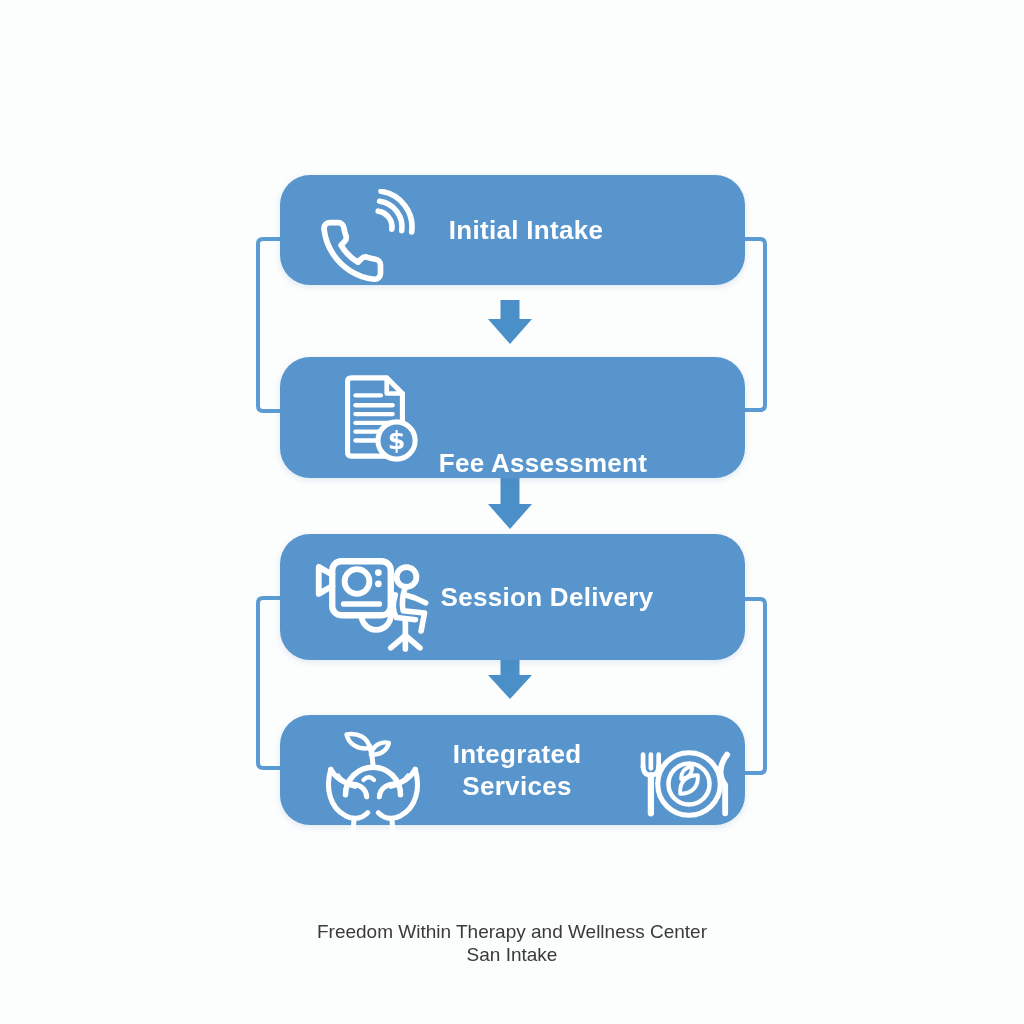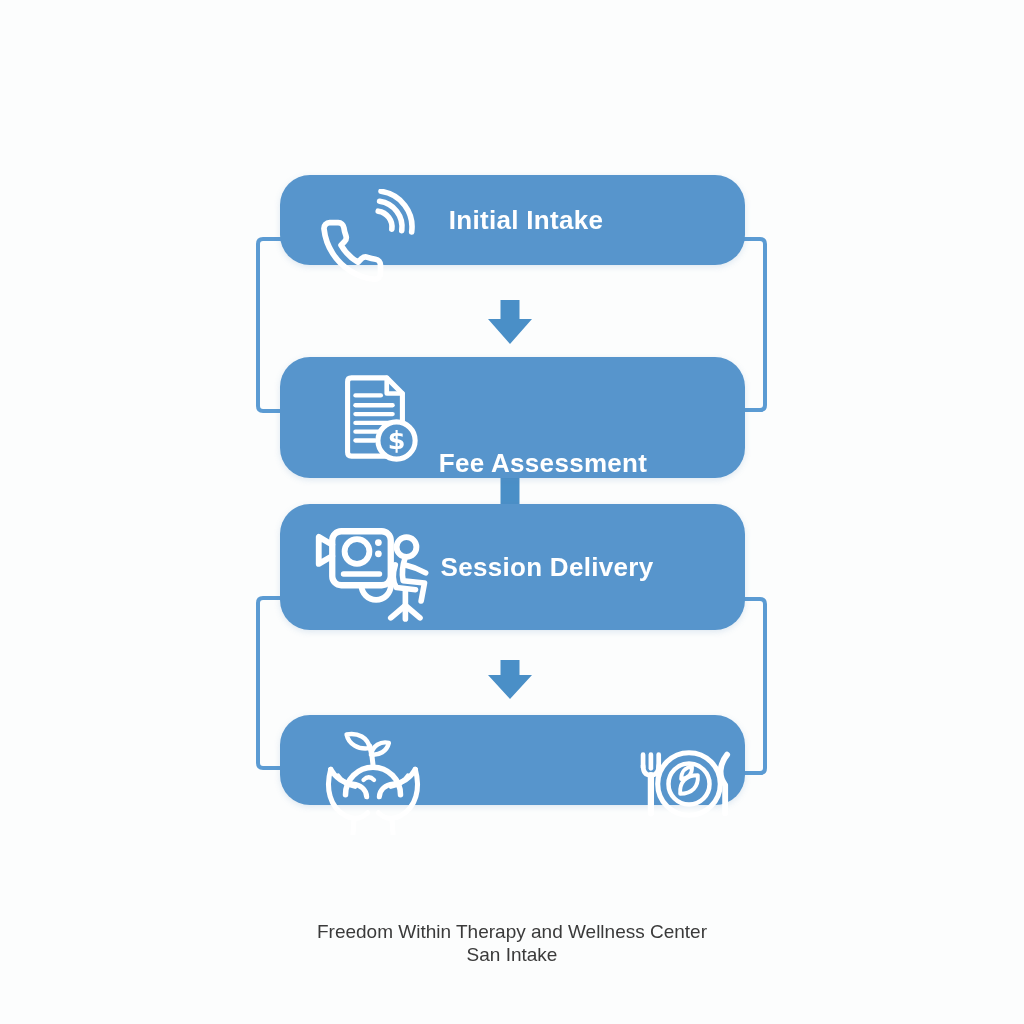--- a/index.html
+++ b/index.html
@@ -14,21 +14,21 @@
   body{
     width:1024px;height:1024px;position:relative;overflow:hidden;
     background:var(--background);
     font-family:"Liberation Sans","DejaVu Sans",sans-serif;
   }
   .stage{position:absolute;inset:0;}
   svg.connectors{position:absolute;left:0;top:0;width:1024px;height:1024px;}
   .bracket{fill:none;stroke:var(--connector-blue);stroke-width:4;}
   .flow-arrow{fill:var(--arrow-blue);}
   .node{
-    position:absolute;left:280px;width:465px;height:90px;
+    position:absolute;left:280px;width:465px;height:110px;
     background:var(--node-blue);border-radius:30px;
     box-shadow:0 2px 6px rgba(90,140,190,0.18);
   }
   .node-label{
     position:absolute;top:50%;transform:translate(-50%,-50%);
     color:var(--text-white);font-size:26px;font-weight:bold;
     white-space:nowrap;letter-spacing:0.3px;text-align:center;
   }
   .node-label.wrap{white-space:normal;width:190px;line-height:32px;}
   .node-icon{position:absolute;}
@@ -79,21 +79,21 @@
       <path class="icon-stroke" stroke-width="2.2" d="M14 22.5 H33"></path>
       <path class="icon-stroke" stroke-width="2.2" d="M14 27 H33"></path>
       <path class="icon-stroke" stroke-width="2.2" d="M14 31.5 H28"></path>
       <path class="icon-stroke" stroke-width="2.2" d="M14 36 H24"></path>
       <circle class="coin-fill" stroke-width="2.6" cx="35" cy="36" r="9.5"></circle>
       <text class="coin-glyph" x="35" y="40.5">$</text>
     </svg>
     <div class="node-label" style="left:263px;margin-top:45px;">Fee Assessment</div>
   </div>
 
-  <div class="node" style="top:504px;height:126px;">
+  <div class="node" style="top:534px;height:126px;">
     <svg class="node-icon" style="left:32px;top:16px;" width="126" height="108" viewBox="0 0 56 48" aria-hidden="true">
       <rect class="icon-stroke" stroke-width="2.8" x="9" y="5" width="26" height="24" rx="4"></rect>
       <path class="icon-stroke" stroke-width="2.6" d="M9 11 L3 7.5 V19.5 L9 16"></path>
       <circle class="icon-stroke" stroke-width="2.6" cx="20" cy="14" r="5.5"></circle>
       <circle class="icon-fill" cx="29.5" cy="10" r="1.5"></circle>
       <circle class="icon-fill" cx="29.5" cy="15" r="1.5"></circle>
       <path class="icon-stroke" stroke-width="2.4" d="M14 24 H30"></path>
       <path class="icon-stroke" stroke-width="2.6" d="M22 29 A6.5 6.5 0 0 0 35 29"></path>
       <circle class="icon-stroke" stroke-width="2.6" cx="42" cy="12" r="4.4"></circle>
       <path class="icon-stroke" stroke-width="2.5" d="M41.5 16.5 Q39.5 22 40.5 27 L50 28 L48.5 36"></path>
@@ -114,20 +114,21 @@
       <path class="icon-stroke" stroke-width="2.1" d="M24.5 9 C19 10 14.5 7 13.5 2.5 C19 1.5 23.5 4 24.5 9 Z"></path>
       <path class="icon-stroke" stroke-width="2.1" d="M25 12 C29 12.5 32.5 10.5 33.5 6.5 C29.5 5.5 26 8 25 12 Z"></path>
       <g id="hand-left">
         <path class="icon-stroke" stroke-width="2.4" d="M6 19 C3.5 28 5.5 37 13 41 C17.5 43.2 21 42 23.5 39.5"></path>
         <path class="icon-stroke" stroke-width="2.4" d="M6 19 C8.5 23.5 12 25.5 16.5 26 C20 26.4 22.8 28.5 23 32"></path>
         <path class="icon-stroke" stroke-width="2.1" d="M9.5 22 C11.5 25 14.3 26.6 17.5 27.2"></path>
         <path class="icon-stroke" stroke-width="2.4" d="M17 43 L16.5 50"></path>
       </g>
       <use href="#hand-left" transform="translate(52,0) scale(-1,1)"></use>
     </svg>
+    <div class="node-label wrap" style="left:237px;">Integrated Services</div>
     <svg class="node-icon" style="left:356px;top:26px;" width="106" height="86" viewBox="0 0 54 44" aria-hidden="true">
       <circle class="icon-stroke" stroke-width="2.6" cx="27" cy="22" r="16"></circle>
       <circle class="icon-stroke" stroke-width="2.3" cx="27" cy="22" r="10.5"></circle>
       <path class="icon-stroke" stroke-width="2" d="M22.5 27 C22 21 25.5 17.5 31.5 17.5 C32 23.5 28.5 27 22.5 27 Z"></path>
       <path class="icon-stroke" stroke-width="2" d="M23 19.5 C23 16 25 13.5 28.5 13 C28.8 16.5 26.8 19 23 19.5 Z"></path>
       <path class="icon-stroke" stroke-width="2.4" d="M3.5 7 V13.5"></path>
       <path class="icon-stroke" stroke-width="2.4" d="M7.5 7 V14"></path>
       <path class="icon-stroke" stroke-width="2.4" d="M11.5 7 V13.5"></path>
       <path class="icon-stroke" stroke-width="2.4" d="M3.5 12.5 C3.5 16 5 17.5 7.5 17.5 C10 17.5 11.5 16 11.5 12.5"></path>
       <path class="icon-stroke" stroke-width="3.2" d="M7.5 17.5 V37"></path>

